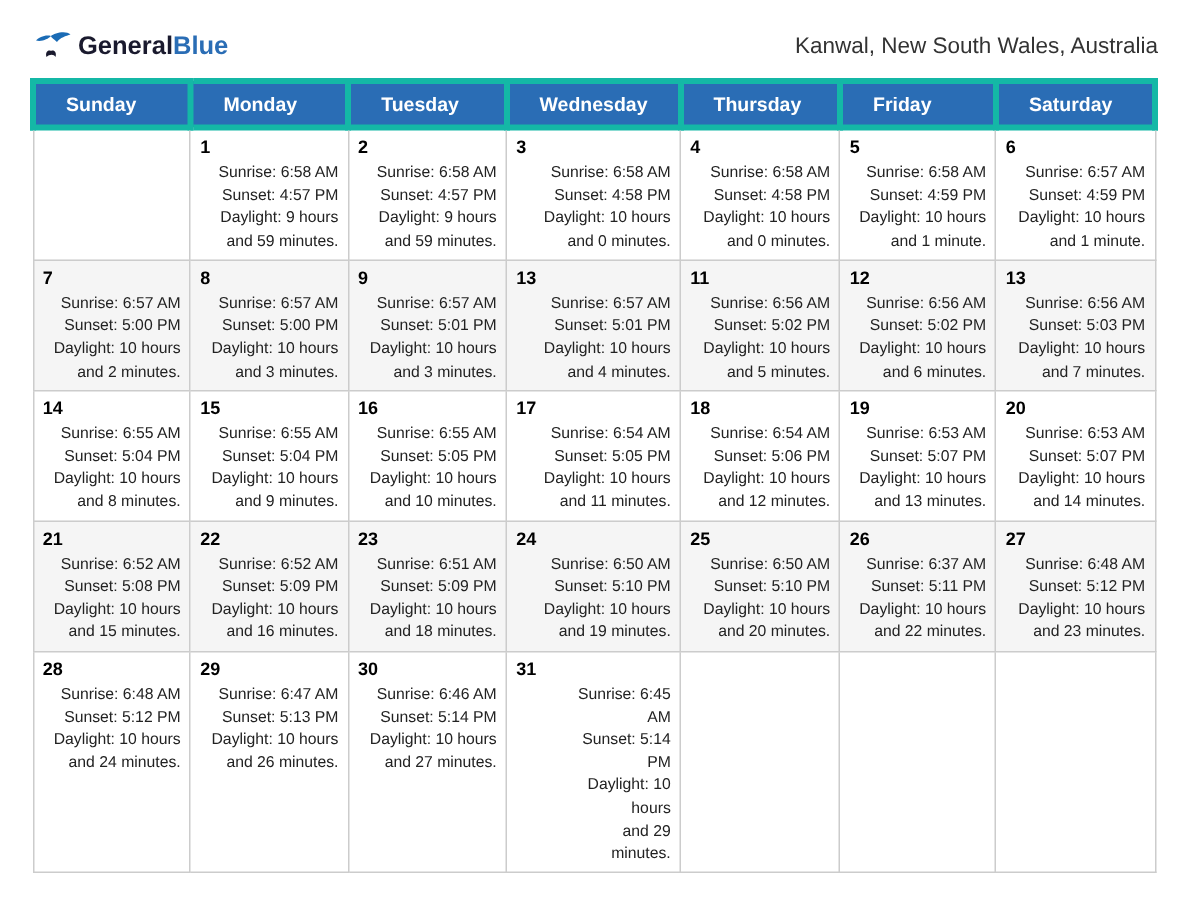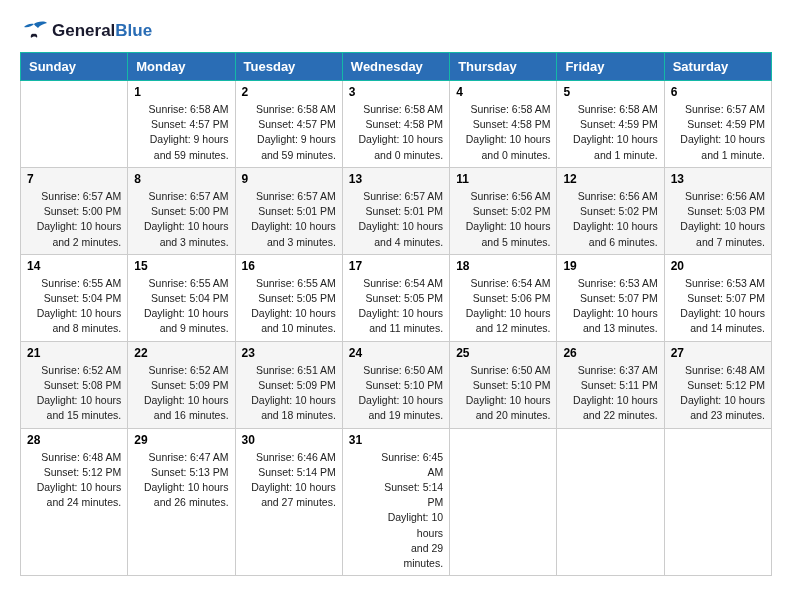--- a/index.html
+++ b/index.html
@@ -43,24 +43,24 @@
     .calendar {
       width: 100%;
       border-collapse: collapse;
       margin-top: 8px;
       font-size: 11px;
     }
     .calendar th {
       background-color: #2a6db5;
       color: #fff;
       text-align: left;
-      padding: 6px 8px;
+      padding: 6px 20px;
       font-size: 13px;
       font-weight: bold;
-      border: 1px solid #14b8a6;
+      border: 4px solid #14b8a6;
     }
     .calendar td {
       border: 1px solid #ccc;
       vertical-align: top;
       padding: 4px 6px;
       width: calc(100% / 7);
       min-height: 80px;
       background: #fff;
     }
     .calendar tr:nth-child(even) td {
@@ -90,20 +90,21 @@
     <svg class="logo-bird" viewBox="0 0 28 22" fill="none" xmlns="http://www.w3.org/2000/svg">
       <path d="M14 4 C16 2, 24 0, 27 3 C24 4, 20 5, 18 8 C16 6, 14 5, 14 4Z" fill="#1a6bb5"></path>
       <path d="M14 4 C12 6, 8 8, 4 7 C6 5, 10 3, 14 4Z" fill="#1a6bb5"></path>
       <path d="M14 4 L14 14 C12 13, 10 15, 11 18 C13 16, 16 16, 17 18 C18 15, 16 13, 14 14Z" fill="#1a1a2e"></path>
     </svg>
     <div>
       <div style="font-size:17px;font-weight:bold;color:#1a1a2e;">General<span style="color:#2a6db5;">Blue</span></div>
     </div>
   </div>
   <div class="title-block">
+    <div class="location">Kanwal, New South Wales, Australia</div>
   </div>
 </div>
 
 <table class="calendar">
   <thead>
     <tr>
     <th>Sunday</th>
         <th>Monday</th>
         <th>Tuesday</th>
         <th>Wednesday</th>

